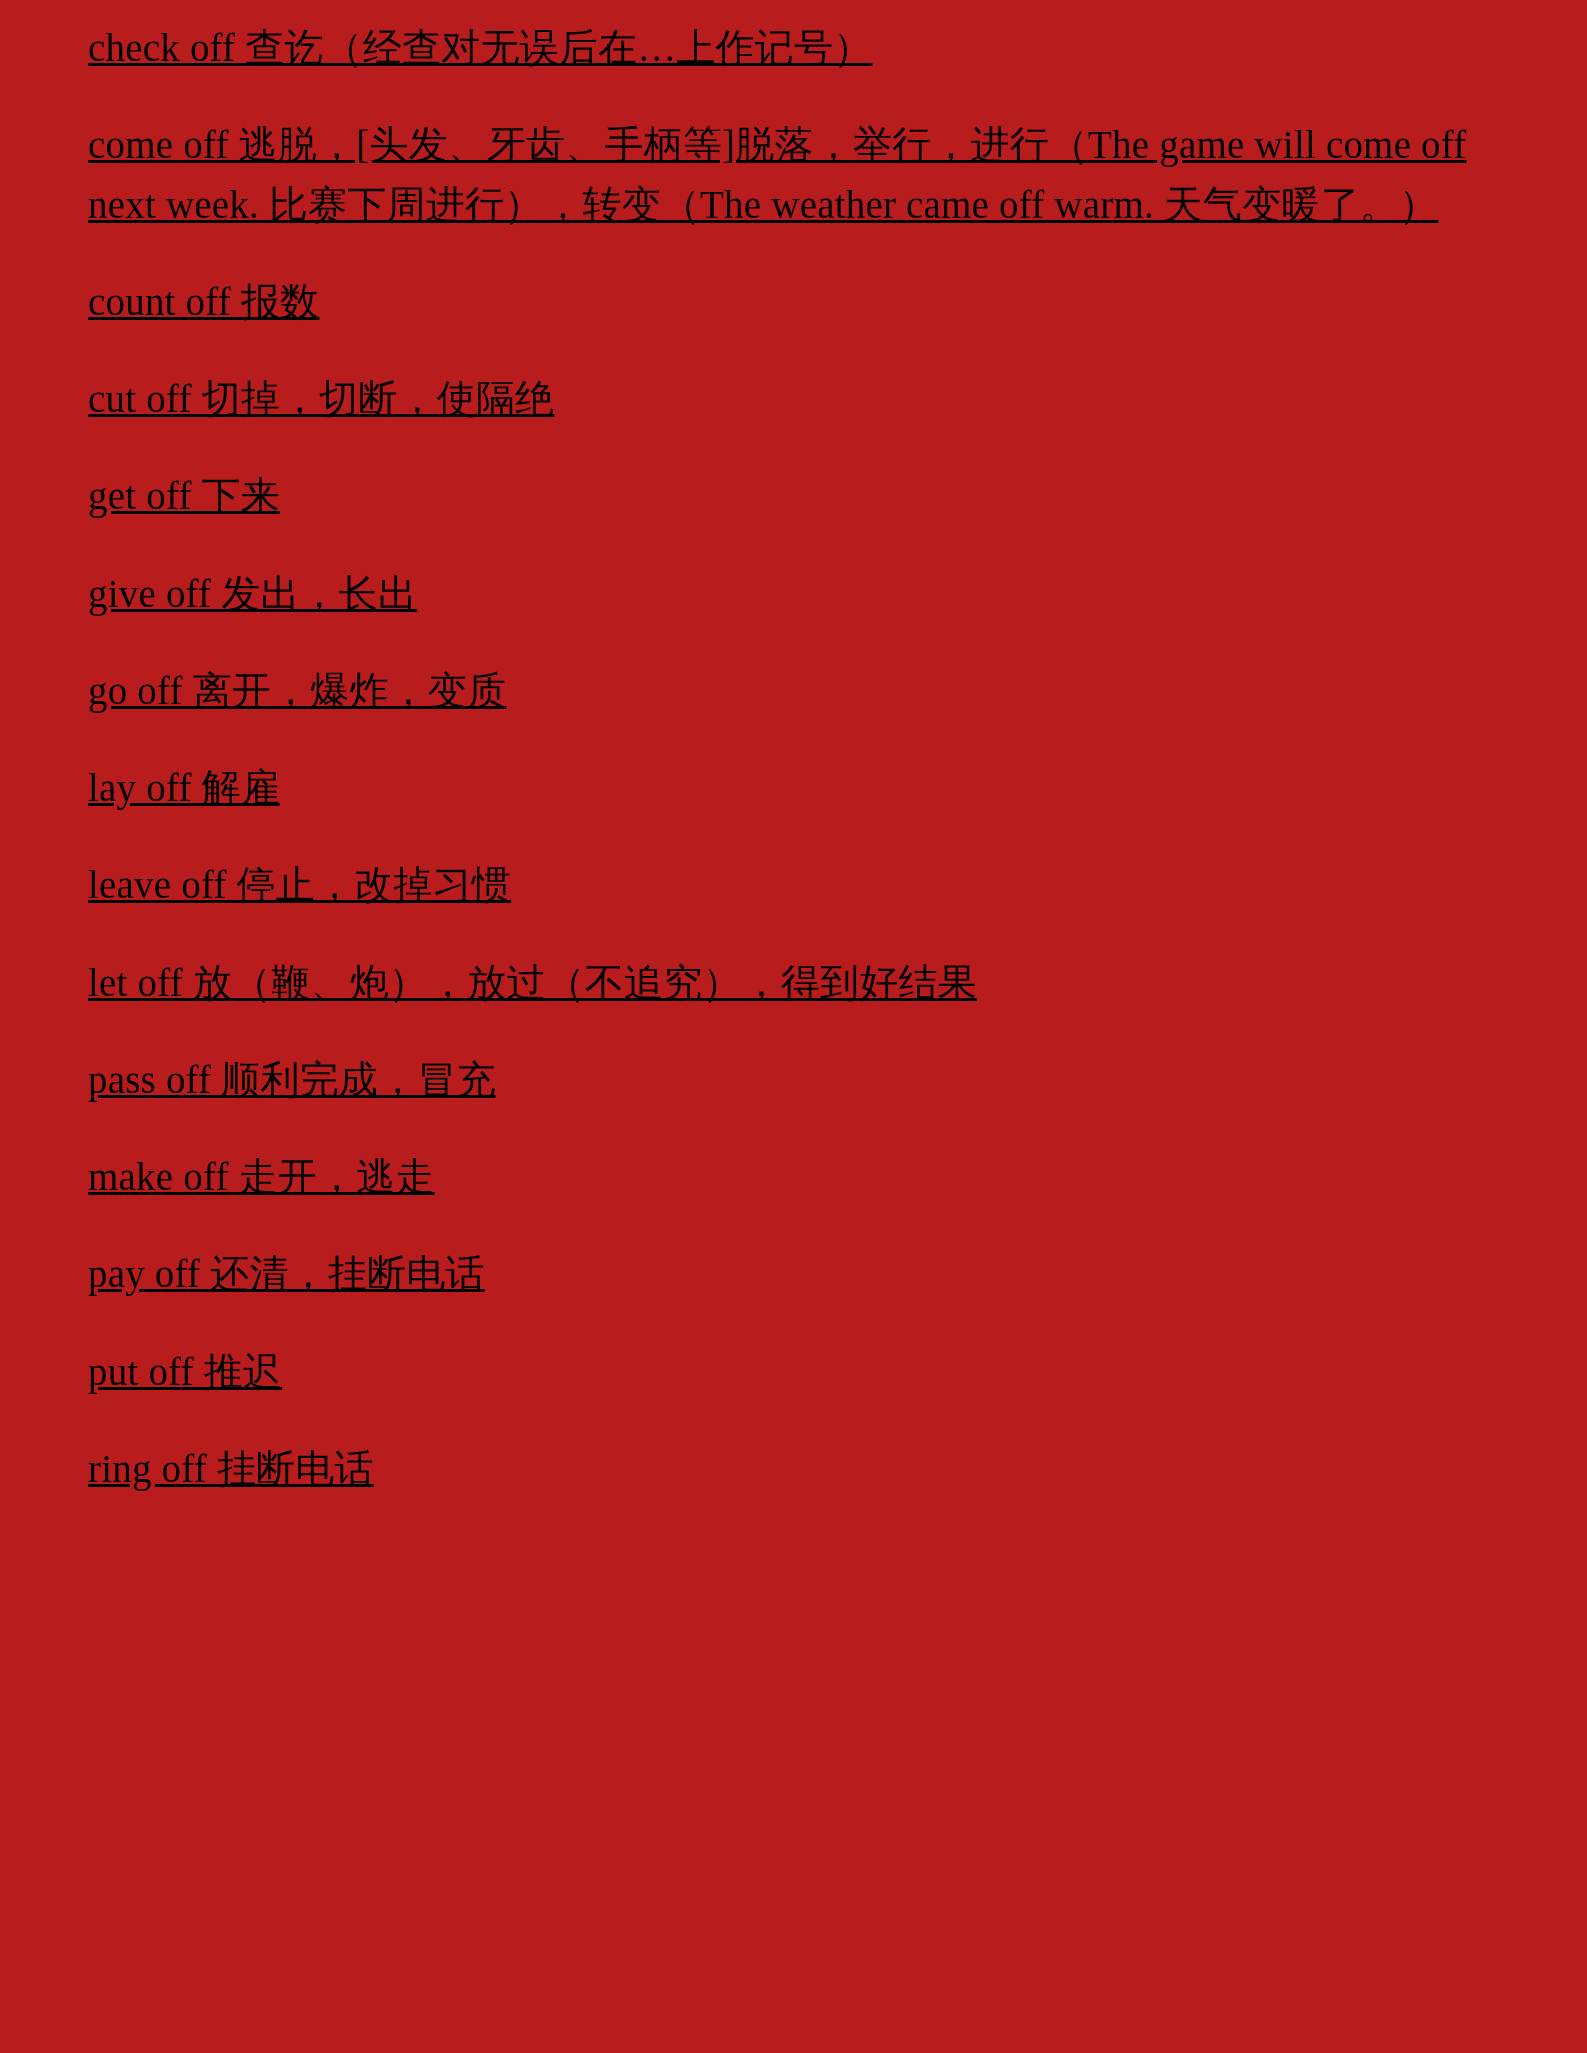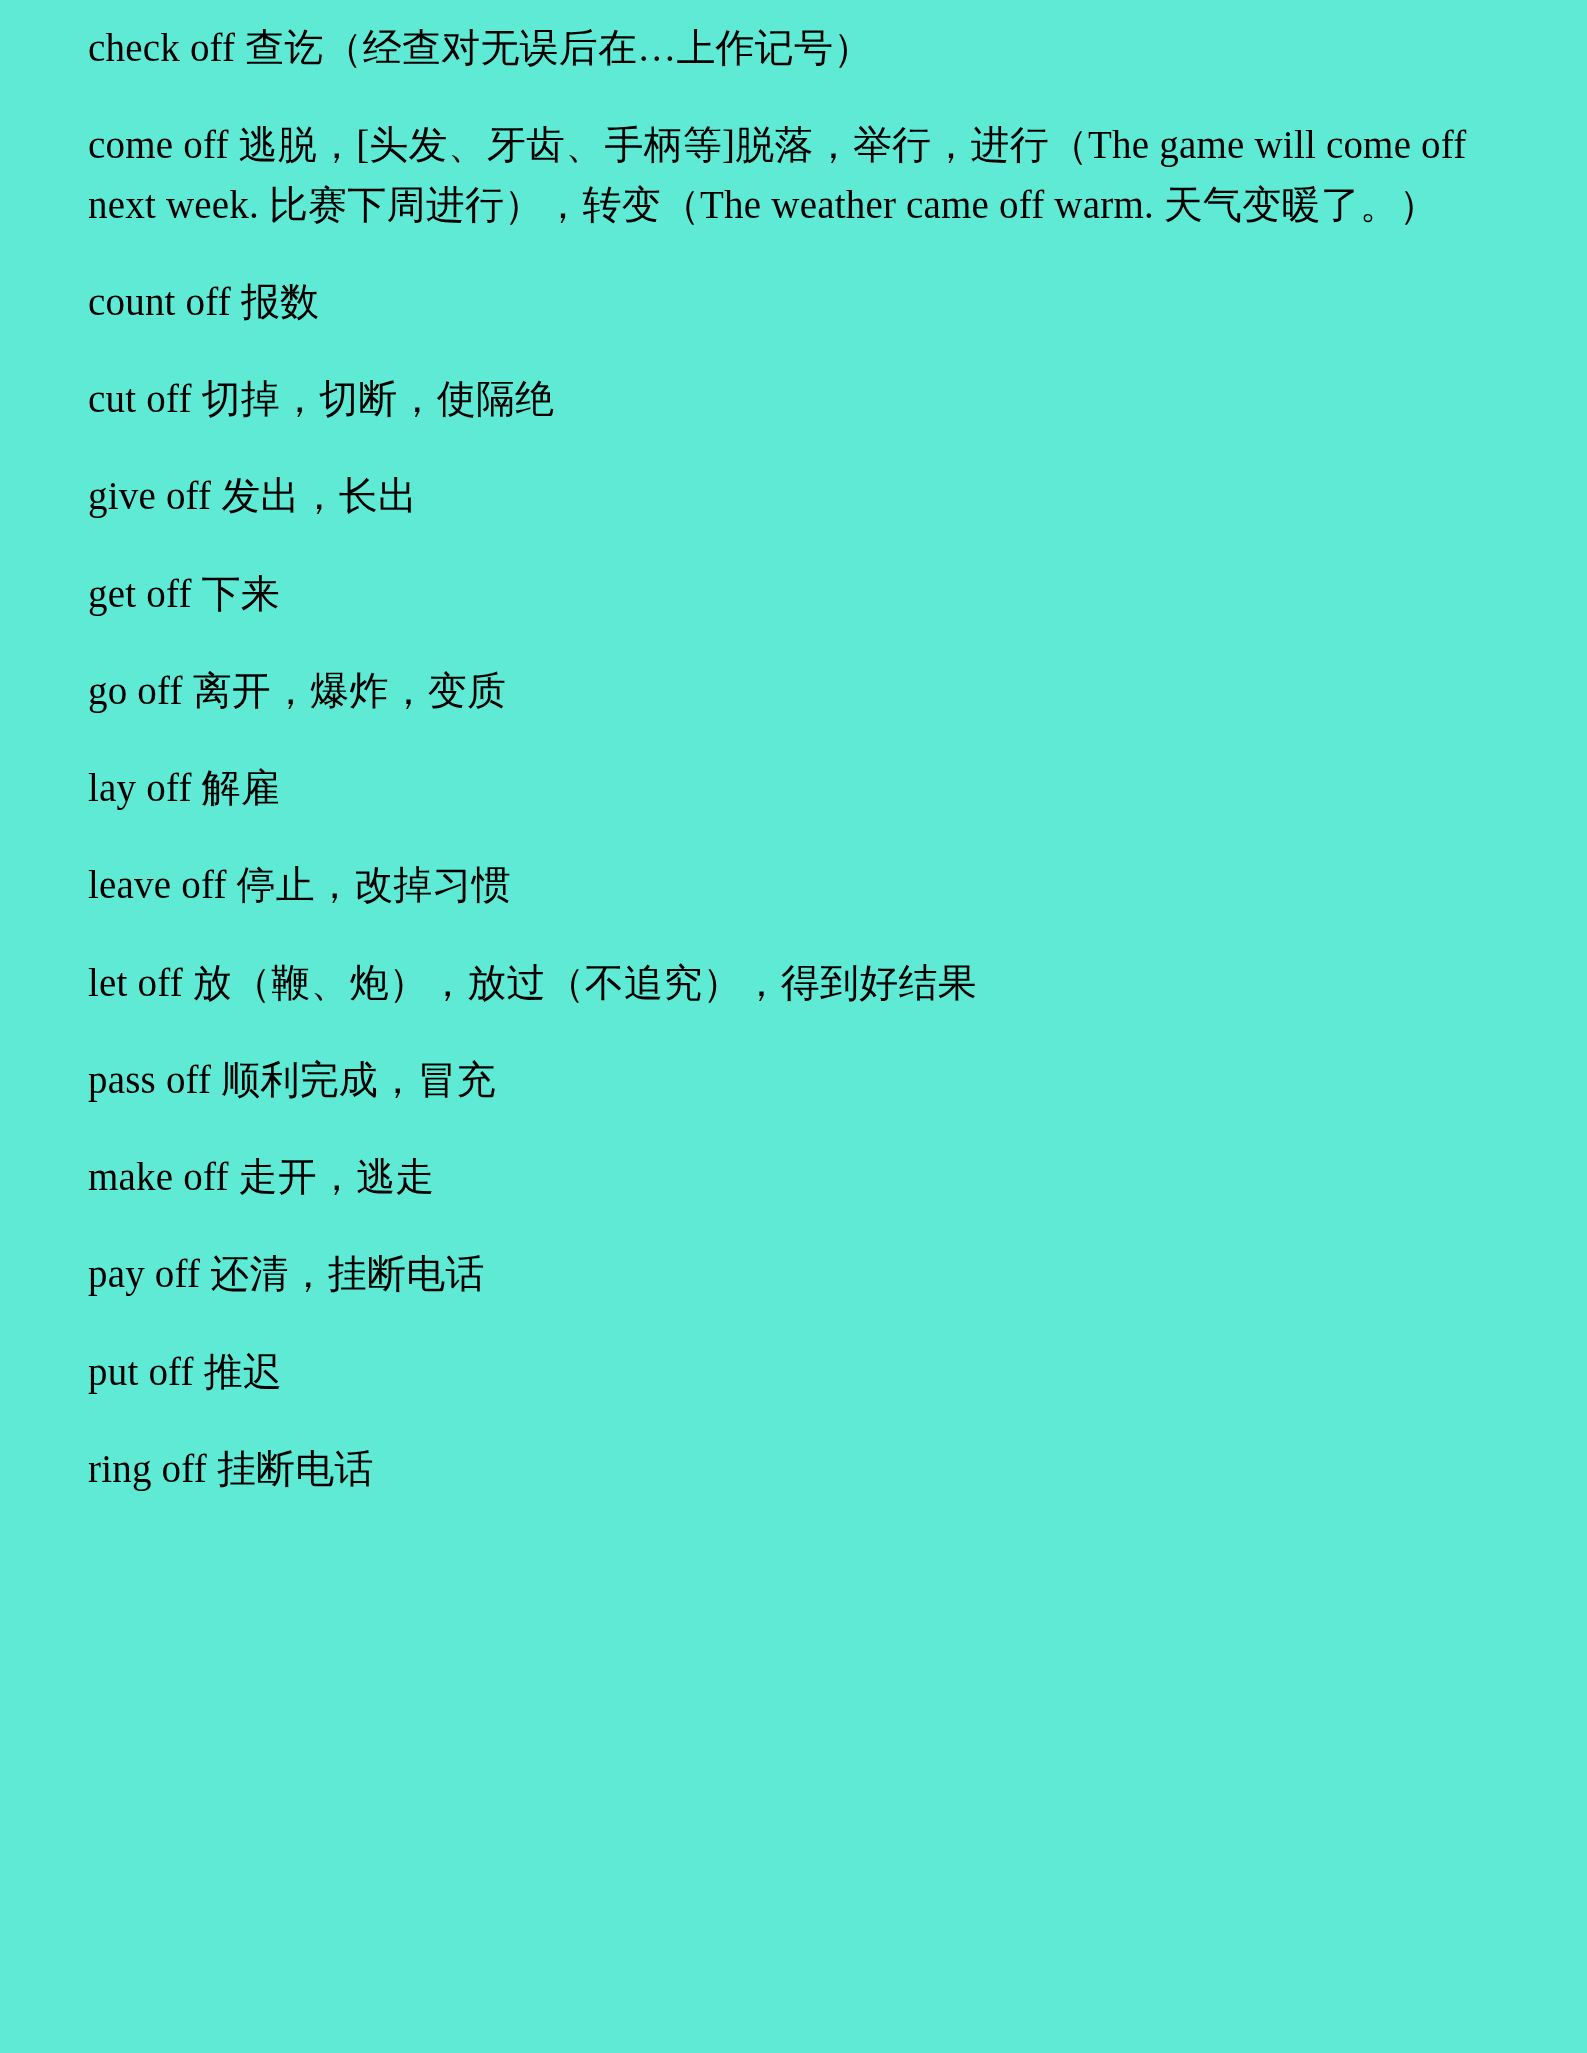--- a/index.html
+++ b/index.html
@@ -11,21 +11,22 @@
     width: 1587px;
     min-height: 2053px;
     font-family: "Liberation Serif", "DejaVu Serif", serif;
     color: #000000;
   }
   .page {
     width: 1587px;
     min-height: 2053px;
     box-sizing: border-box;
     padding: 18px 60px 20px 88px;
-    background: #5eead4;
+    background: #b91c1c;
+    text-decoration: underline;
   }
   .entry {
     font-size: 39px;
     line-height: 1.52;
     margin: 0 0 38px 0;
     letter-spacing: 0.2px;
     text-align: left;
     word-break: break-word;
   }
   .entry:last-child {
@@ -33,22 +34,22 @@
   }
 </style>
 </head>
 <body>
 
 <div class="page">
   <p class="entry">check off  查讫（经查对无误后在…上作记号）</p>
   <p class="entry">come off  逃脱，[头发、牙齿、手柄等]脱落，举行，进行（The game will come off next week. 比赛下周进行），转变（The weather came off warm. 天气变暖了。）</p>
   <p class="entry">count off  报数</p>
   <p class="entry">cut off  切掉，切断，使隔绝</p>
+  <p class="entry">get off  下来</p>
   <p class="entry">give off  发出，长出</p>
-  <p class="entry">get off  下来</p>
   <p class="entry">go off 离开，爆炸，变质</p>
   <p class="entry">lay off  解雇</p>
   <p class="entry">leave off 停止，改掉习惯</p>
   <p class="entry">let off  放（鞭、炮），放过（不追究），得到好结果</p>
   <p class="entry">pass off  顺利完成，冒充</p>
   <p class="entry">make off  走开，逃走</p>
   <p class="entry">pay off  还清，挂断电话</p>
   <p class="entry">put off  推迟</p>
   <p class="entry">ring off  挂断电话</p>
 </div>

